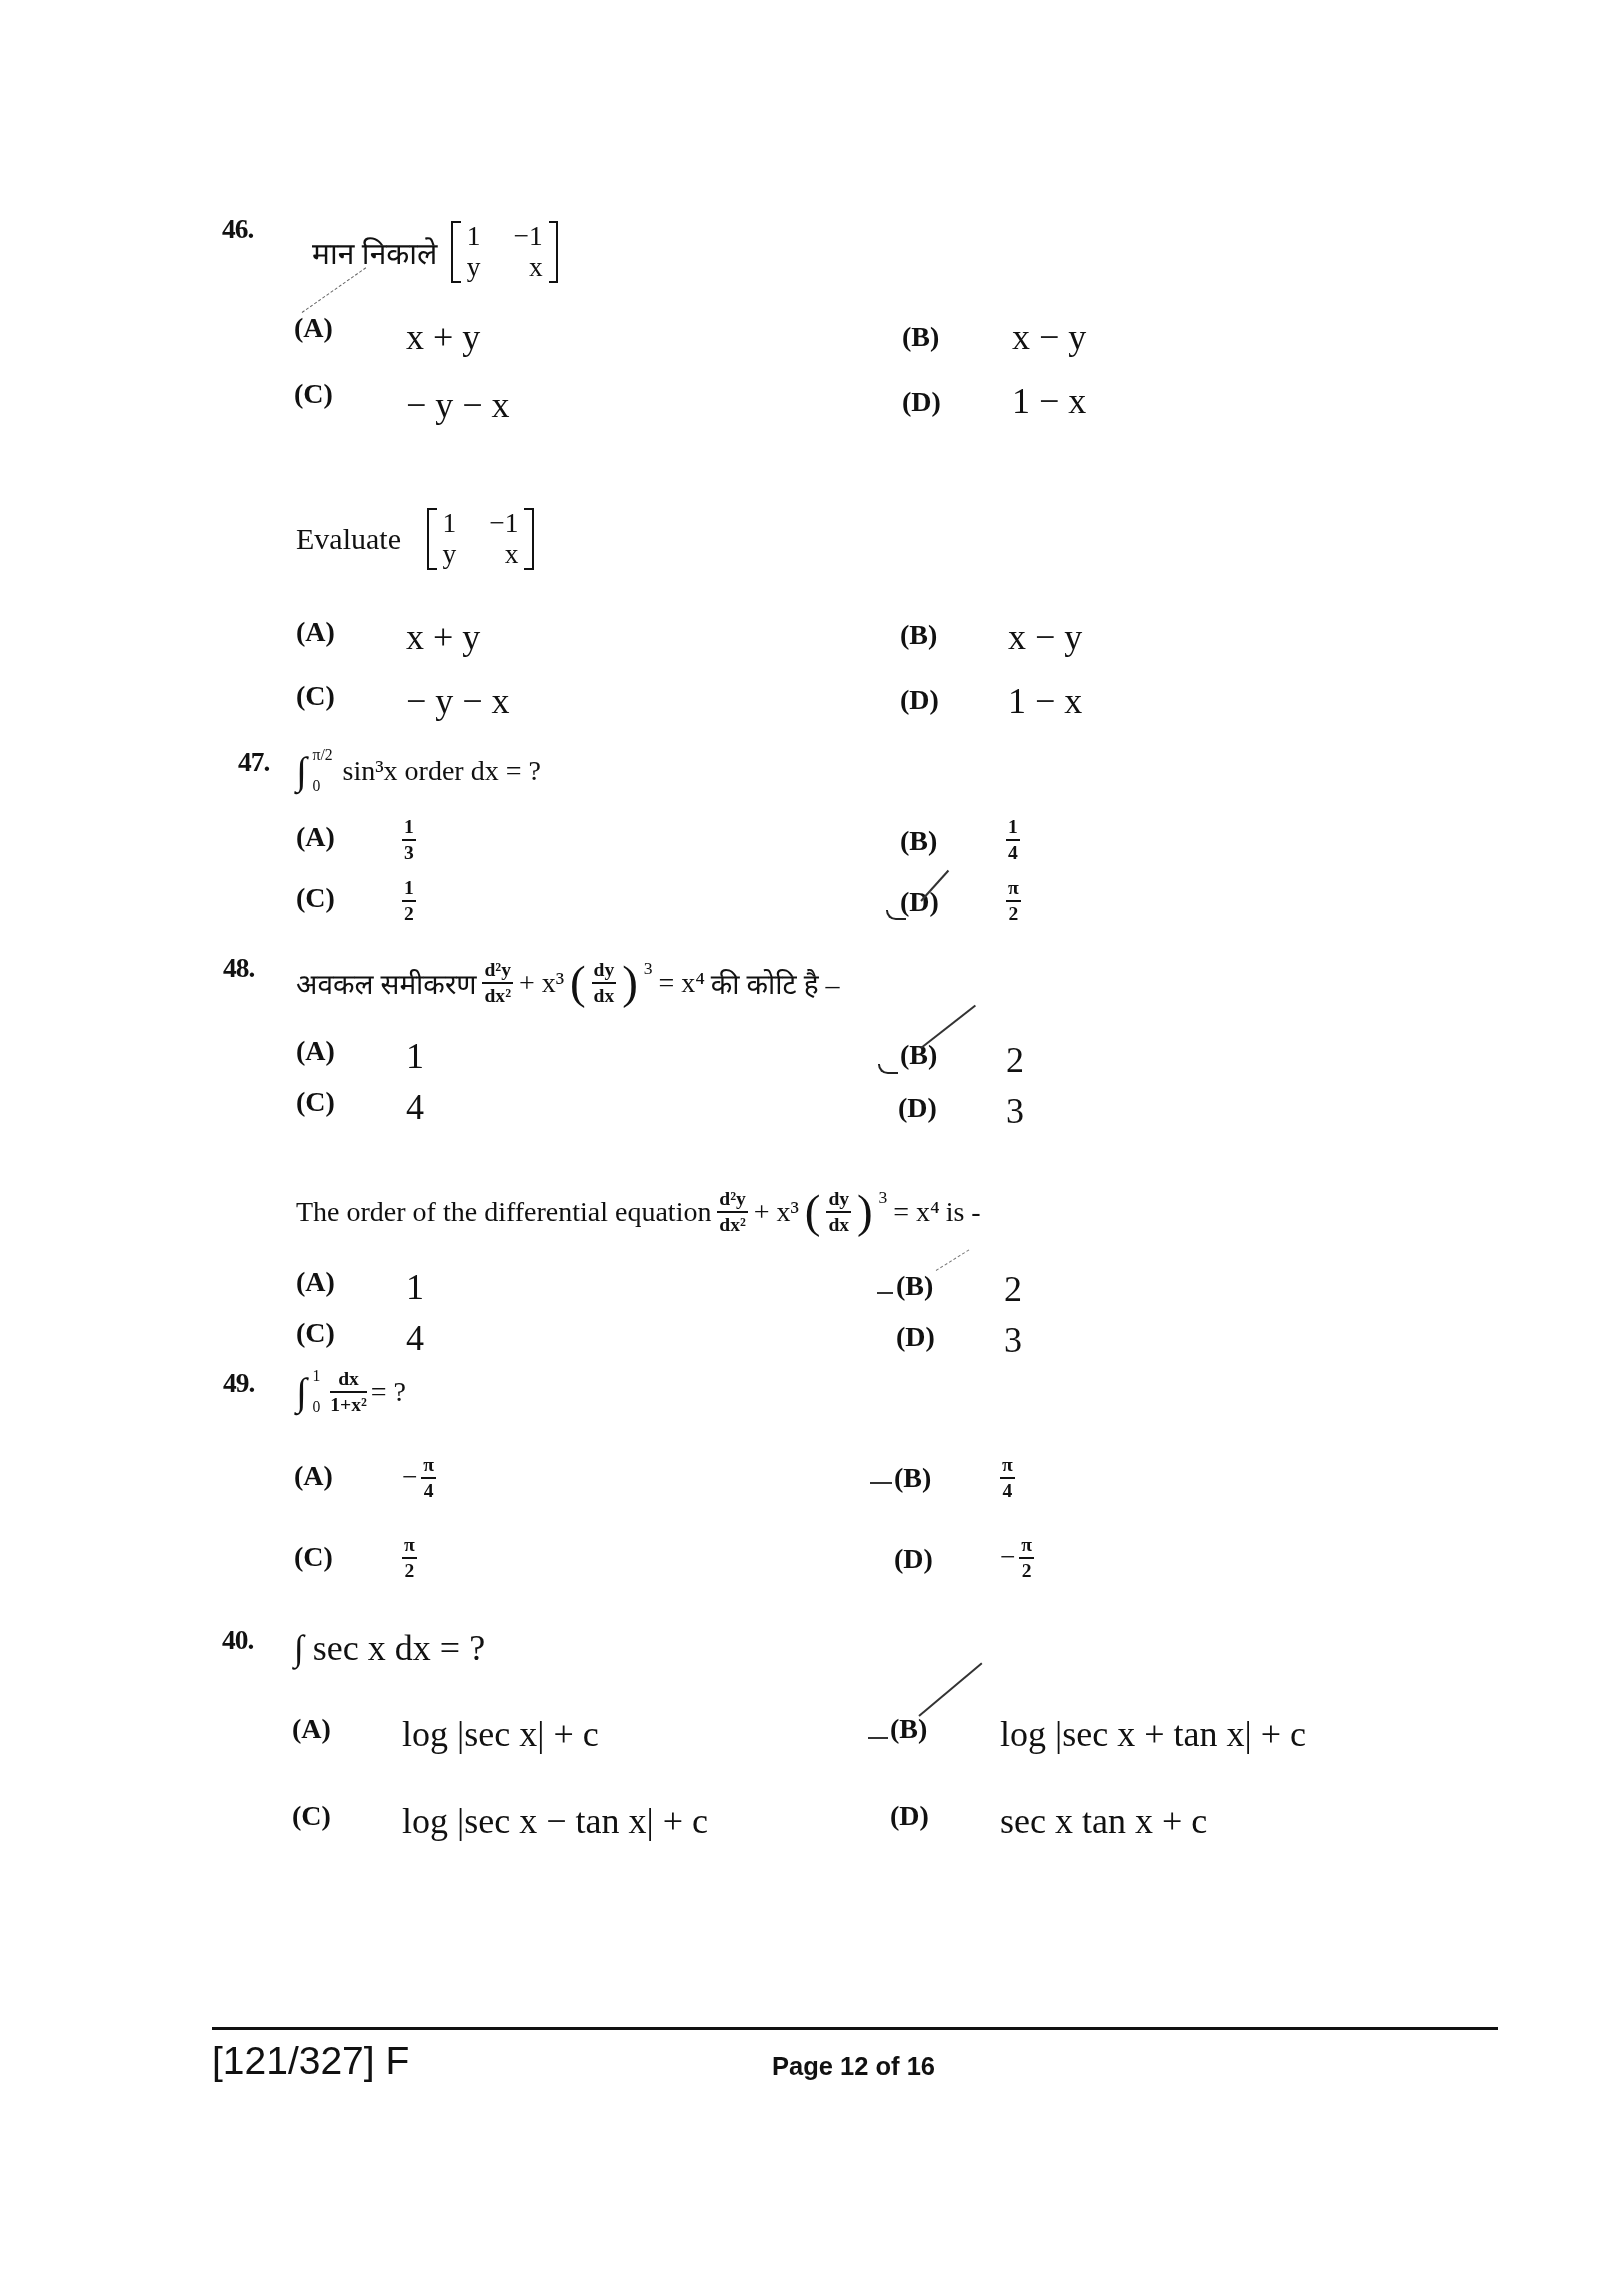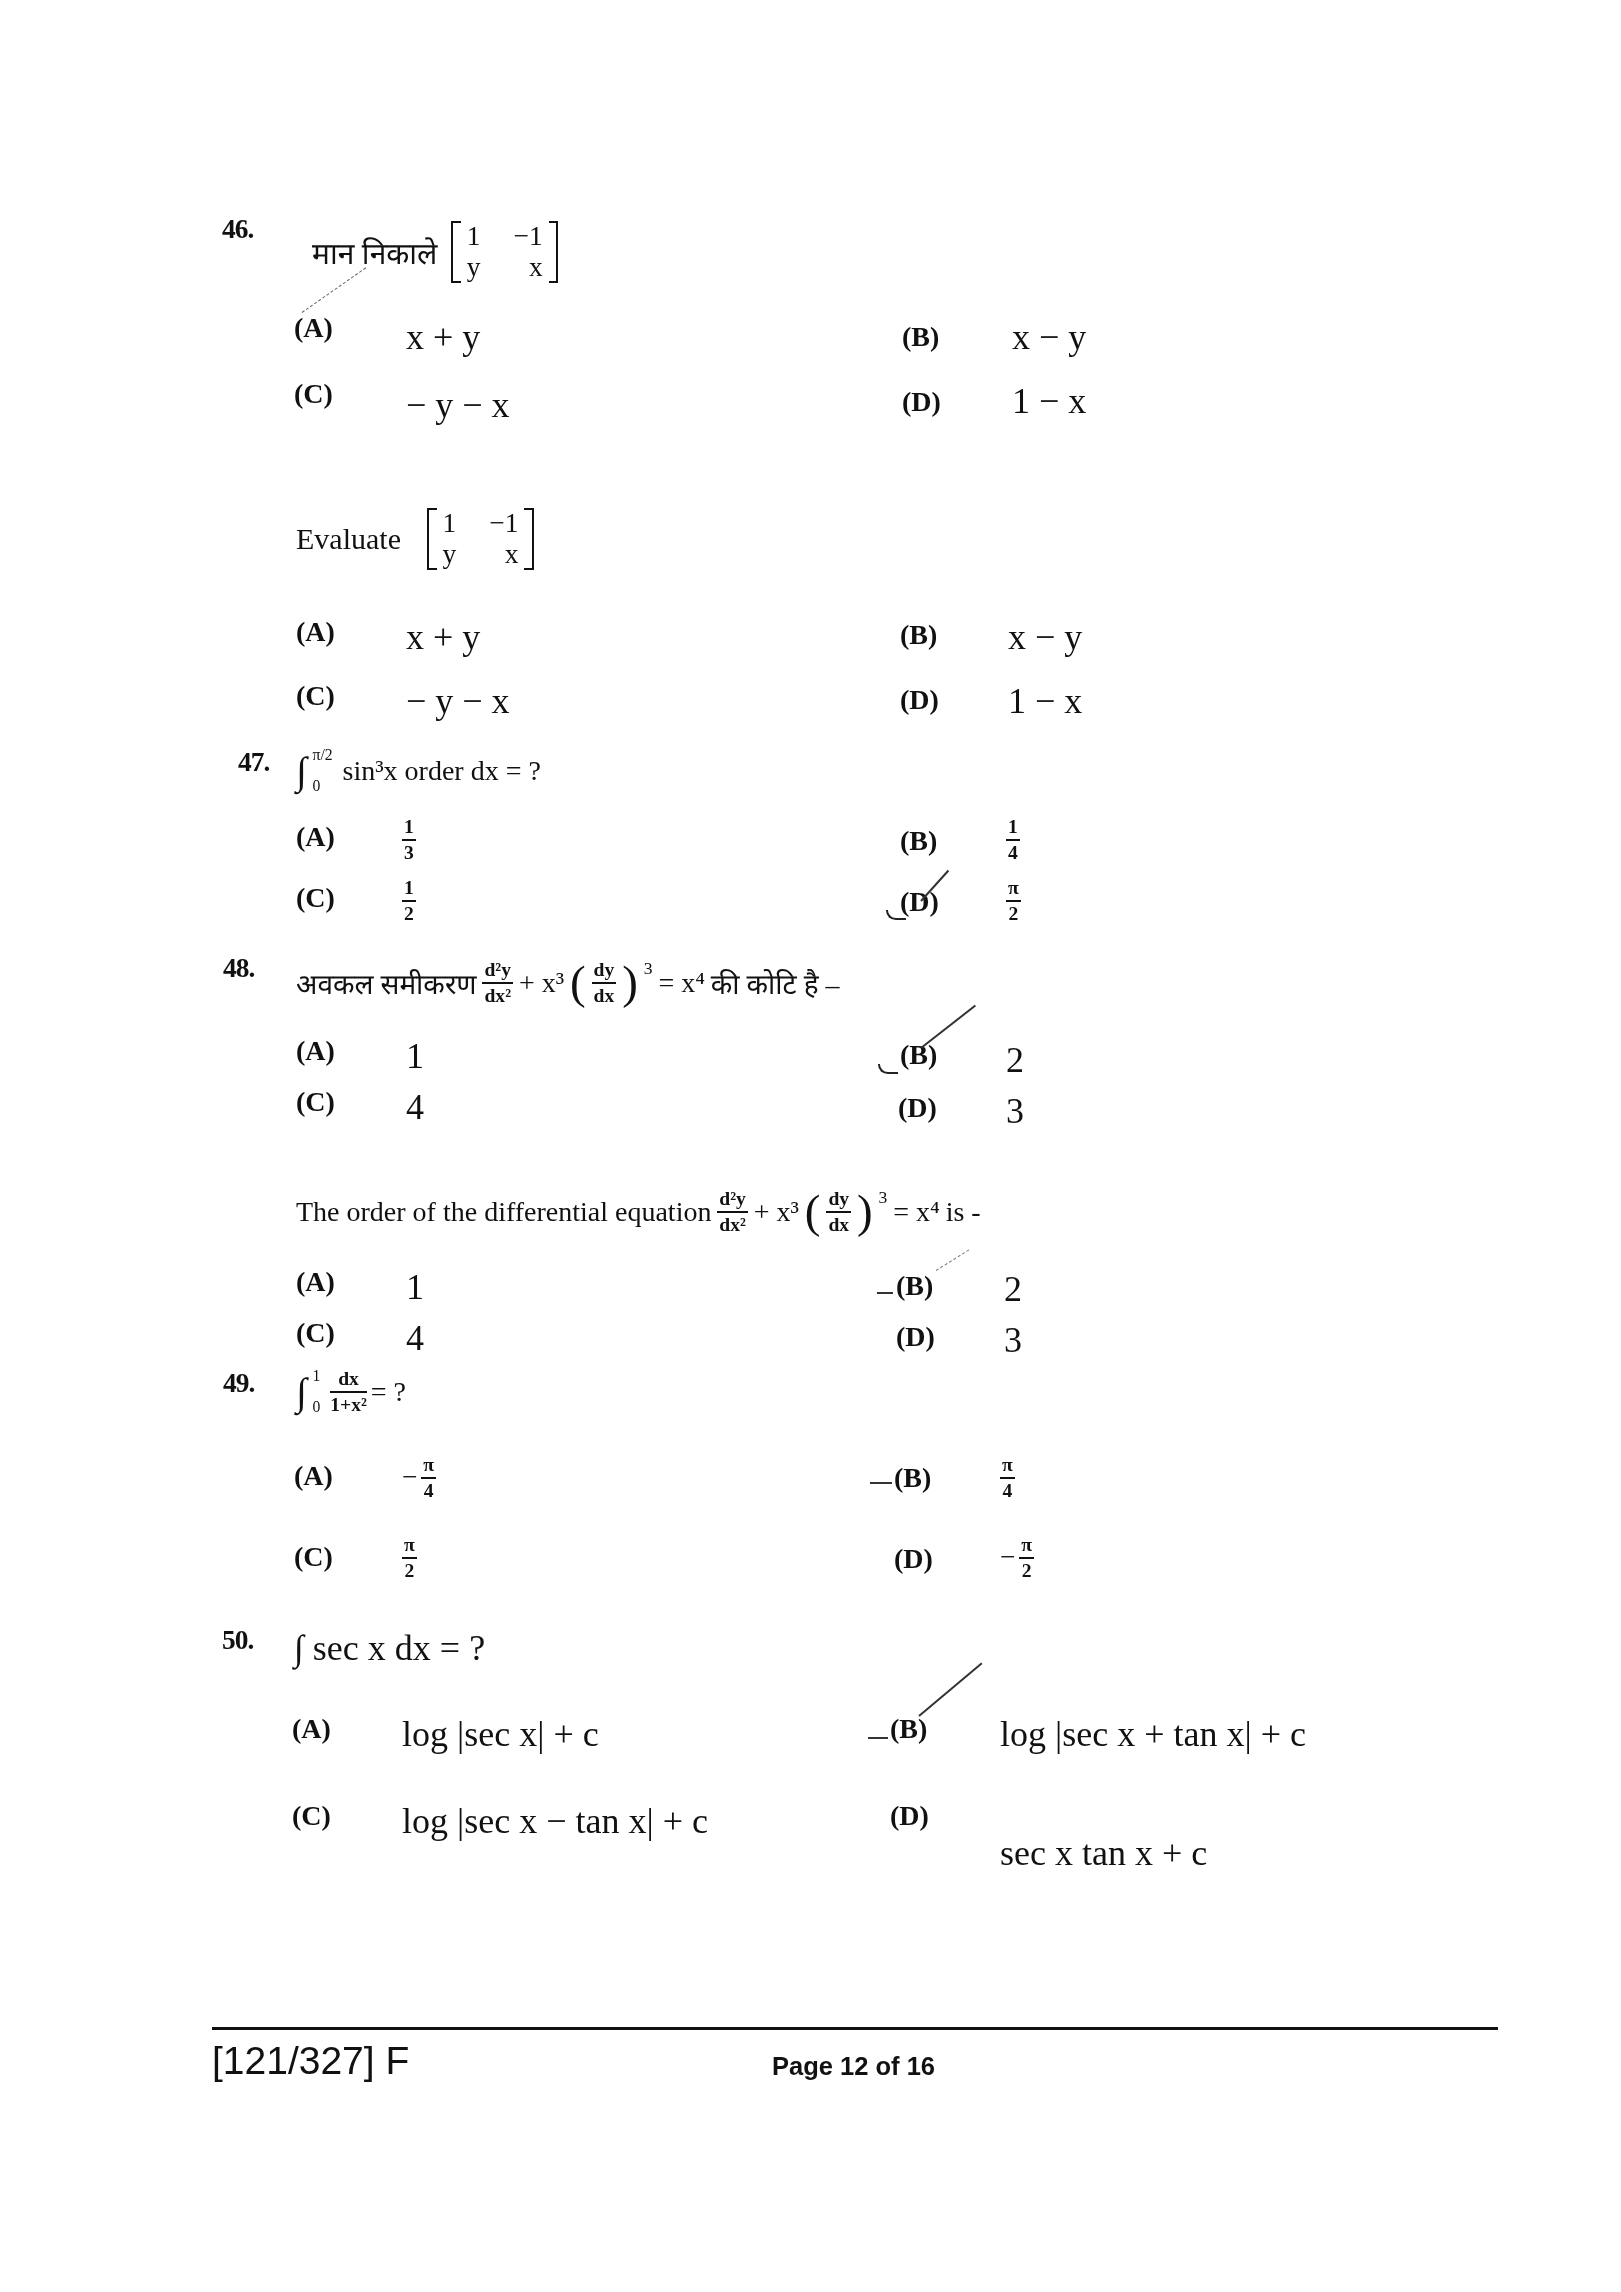--- a/index.html
+++ b/index.html
@@ -219,29 +219,29 @@
 <div class="abs" style="left:1000px;top:1535px;display:flex;align-items:center;gap:3.9px;">
     <span style="font-size:27.4px;">−</span>
     <span class="frac">
       <span class="num">π</span>
       <span class="bar"></span>
       <span>2</span>
     </span>
   </div>
 <div class="tick" style="left:870px;top:1482px;width:21.6px;"></div>
 
-<div class="abs qnum" style="left:222px;top:1625px;">50.</div>
+<div class="abs qnum" style="left:222px;top:1625px;">40.</div>
 <div class="abs stem" style="left:294px;top:1627px;font-size:36px;">∫ sec x  dx = ?</div>
 <div class="abs opt-label" style="left:292px;top:1713px;">(A)</div>
 <div class="abs opt-val" style="left:402px;top:1713px;">log |sec x| + c</div>
 <div class="abs opt-label" style="left:890px;top:1713px;">(B)</div>
 <div class="abs opt-val" style="left:1000px;top:1713px;">log |sec x + tan x| + c</div>
 <div class="abs opt-label" style="left:292px;top:1800px;">(C)</div>
 <div class="abs opt-val" style="left:402px;top:1800px;">log |sec x − tan x| + c</div>
 <div class="abs opt-label" style="left:890px;top:1800px;">(D)</div>
-<div class="abs opt-val" style="left:1000px;top:1800px;margin-top:32px;">sec x tan x + c</div>
+<div class="abs opt-val" style="left:1000px;top:1800px;">sec x tan x + c</div>
 <div class="tick" style="left:868px;top:1737px;width:19.6px;border-top-width:2.9px;"></div>
 <div class="tick" style="left:919px;top:1715px;width:82px;transform:rotate(-40deg);"></div>
 
 <div class="footer-rule"></div>
 <div class="abs footer-code" style="left:212px;top:2039px;">[121/327] F</div>
 <div class="abs footer-page" style="left:772px;top:2052px;">Page 12 of 16</div>
 
 
 </body></html>

